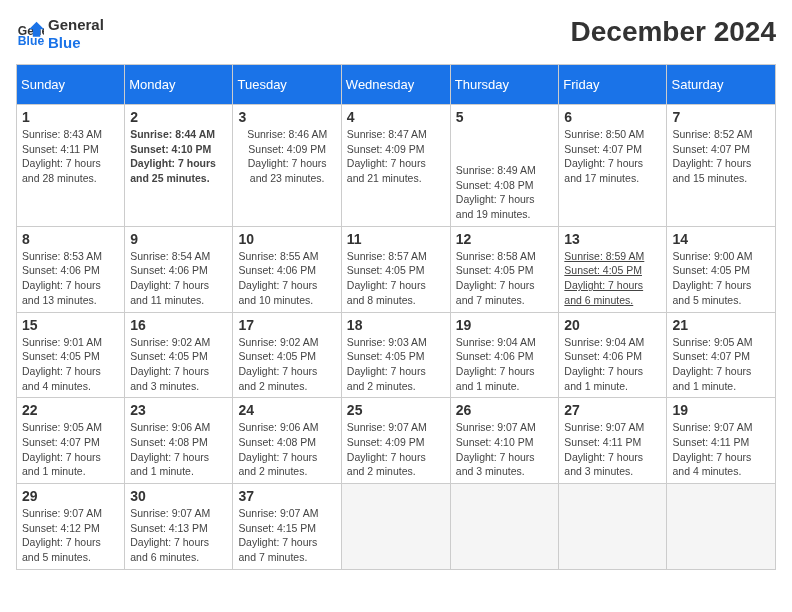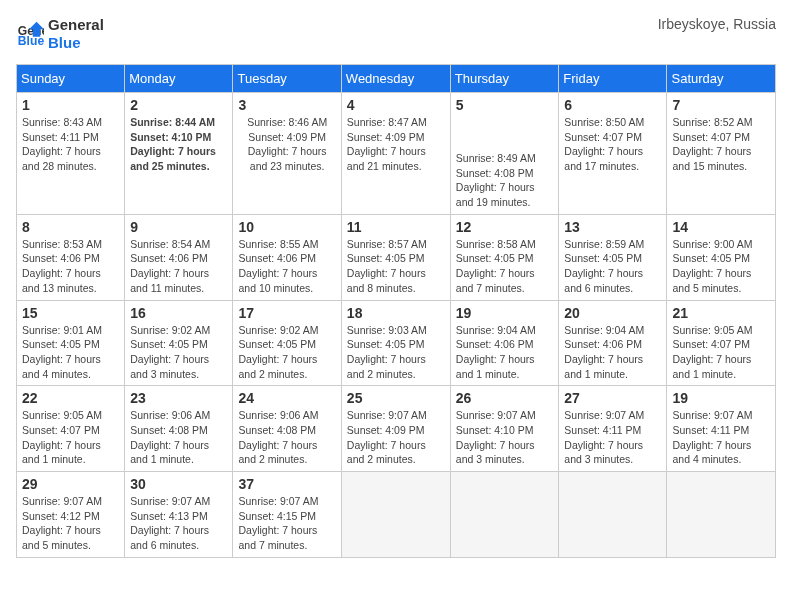--- a/index.html
+++ b/index.html
@@ -47,21 +47,21 @@
       color: #555;
     }
     .calendar {
       width: 100%;
       border-collapse: collapse;
       font-size: 11px;
     }
     .calendar th {
       background-color: #1a73e8;
       color: #fff;
-      padding: 6px 4px;
+      padding: 12px 4px;
       text-align: left;
       font-size: 13px;
       font-weight: normal;
       border: 1px solid #ccc;
     }
     .calendar td {
       border: 1px solid #ccc;
       vertical-align: top;
       padding: 4px 5px;
       width: 110px;
@@ -98,21 +98,21 @@
       <polygon points="22,2 30,10 26,10 26,18 18,18 18,10 14,10" fill="#1a73e8"></polygon>
     </svg>
     <div>
       <div class="logo-text">
         <div>General</div>
         <div><span>Blue</span></div>
       </div>
     </div>
   </div>
   <div class="title-block">
-    <div class="location">Irbeyskoye, Russia</div>
+    <div class="month-title">December 2024</div>
   </div>
 </div>
 
 <table class="calendar">
   <thead>
     <tr>
     <th>Sunday</th>
         <th>Monday</th>
         <th>Tuesday</th>
         <th>Wednesday</th>
@@ -204,21 +204,21 @@
         </td>
         <td>
           <span class="day-num">12</span>
           <div class="day-info" style="white-space: pre-line;">Sunrise: 8:58 AM
 Sunset: 4:05 PM
 Daylight: 7 hours
 and 7 minutes.</div>
         </td>
         <td>
           <span class="day-num">13</span>
-          <div class="day-info" style="white-space: pre-line;">Sunrise: 8:59 AM
+          <div class="day-info" style="white-space: pre-line; text-decoration: underline;">Sunrise: 8:59 AM
 Sunset: 4:05 PM
 Daylight: 7 hours
 and 6 minutes.</div>
         </td>
         <td>
           <span class="day-num">14</span>
           <div class="day-info" style="white-space: pre-line;">Sunrise: 9:00 AM
 Sunset: 4:05 PM
 Daylight: 7 hours
 and 5 minutes.</div>

